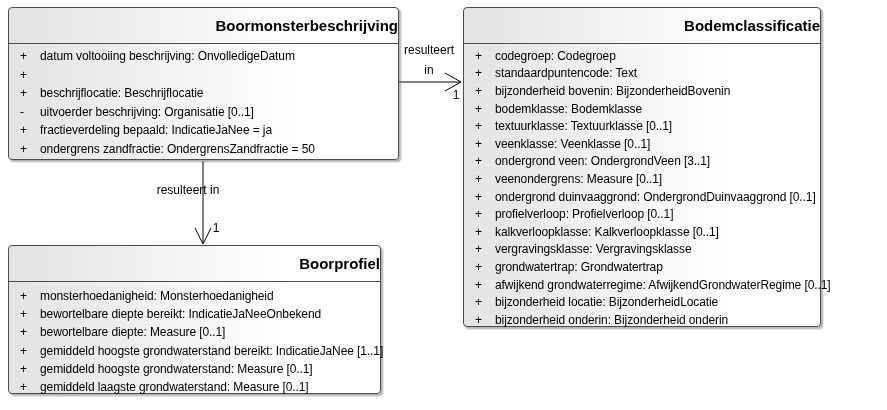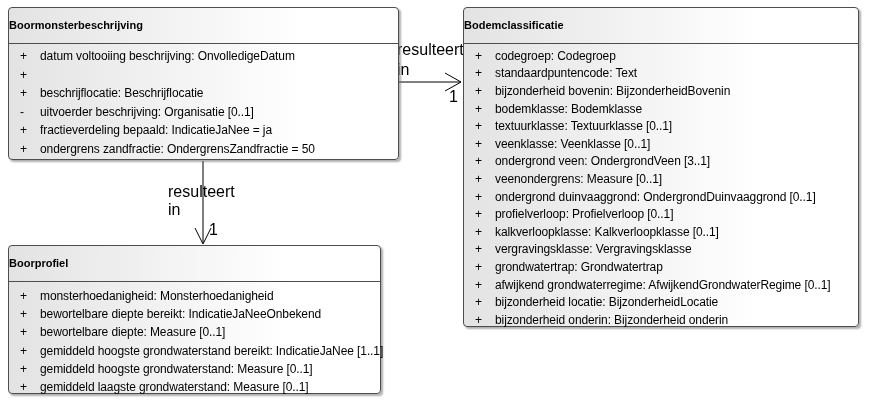--- a/index.html
+++ b/index.html
@@ -16,42 +16,42 @@
     background:var(--background);
     font-family:"Liberation Sans",sans-serif;color:var(--text);
   }
   .uml-class{
     position:absolute;box-sizing:border-box;
     border:1px solid var(--box-border);border-radius:4px;
     background:linear-gradient(90deg,var(--box-fill-start) 0%,var(--box-fill-end) 75%);
     box-shadow:2px 2px 2px rgba(110,110,110,0.55);
   }
   .uml-title{
-    height:35px;line-height:35px;text-align:left;
-    font-weight:bold;font-size:11px;
+    height:35px;line-height:35px;text-align:right;
+    font-weight:bold;font-size:15px;
     border-bottom:1px solid var(--box-border);
     white-space:nowrap;
   }
   .uml-attrs{padding-top:3px;}
   .attr-row{display:flex;align-items:center;font-size:12px;white-space:nowrap;}
   .vis{flex:none;width:20px;padding-left:11px;}
   .attr-text{letter-spacing:-0.1px;}
   #class-boormonsterbeschrijving{left:8px;top:7px;width:391px;height:153px;}
   #class-boormonsterbeschrijving .attr-row{height:18.5px;}
-  #class-bodemclassificatie{left:463px;top:7px;width:396px;height:320px;}
+  #class-bodemclassificatie{left:463px;top:7px;width:358px;height:320px;}
   #class-bodemclassificatie .attr-row{height:17.6px;}
   #class-boorprofiel{left:8px;top:245px;width:373px;height:149px;}
   #class-boorprofiel .uml-attrs{padding-top:5px;}
   #class-boorprofiel .attr-row{height:18.2px;}
   .connector-layer{position:absolute;left:0;top:0;width:887px;height:410px;pointer-events:none;}
   .connector-layer line,.connector-layer polyline{stroke:var(--line);stroke-width:1;fill:none;}
-  .assoc-label{position:absolute;font-size:16px;}
+  .assoc-label{position:absolute;font-size:12px;text-align:center;}
   #assoc1-label{left:397px;top:40px;width:64px;line-height:20px;}
   #assoc1-mult{left:449px;top:88px;width:14px;}
-  #assoc2-label{left:168px;top:183px;width:72px;}
+  #assoc2-label{left:152px;top:183px;width:72px;}
   #assoc2-mult{left:209px;top:221px;width:14px;}
 </style>
 </head>
 <body>
 
 <div class="canvas">
 
   <svg class="connector-layer" width="887" height="410" viewBox="0 0 887 410">
     <g>
       <line x1="399" y1="82" x2="461" y2="82"></line>

